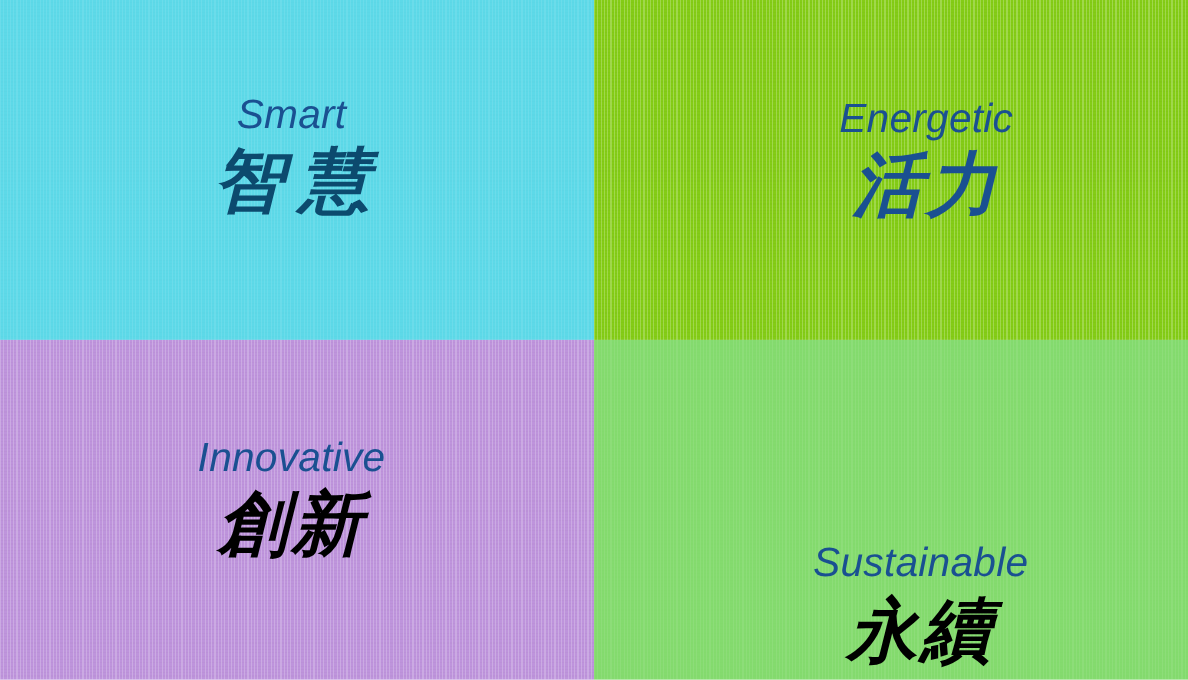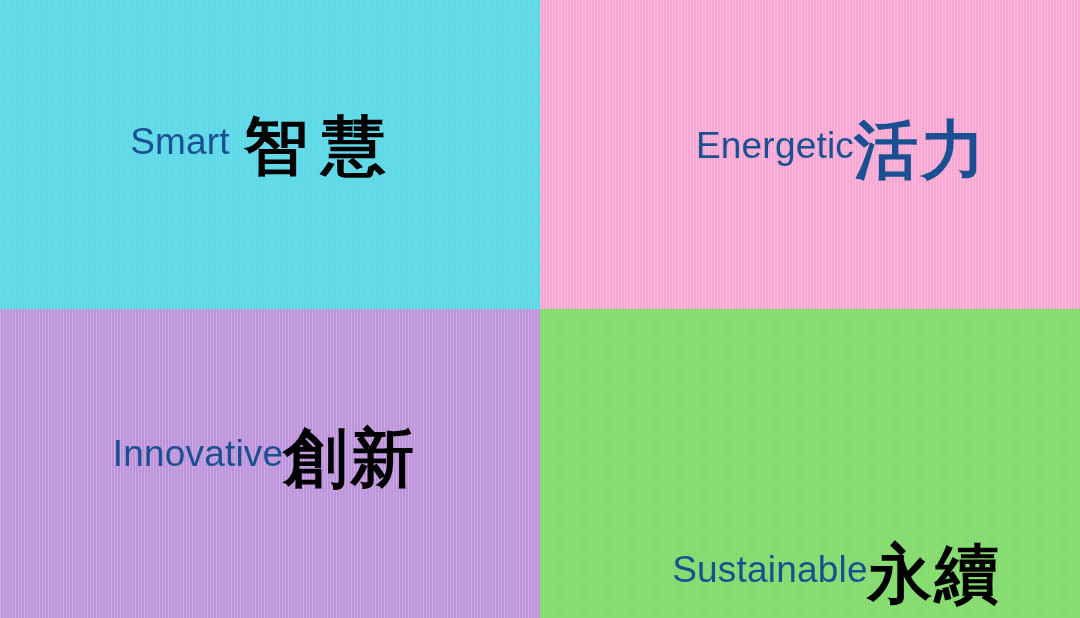--- a/index.html
+++ b/index.html
@@ -55,25 +55,26 @@
 
   .q-yellow::after { opacity: 0.42; }
   .q-purple::after { opacity: 0.38; }
   .q-cyan::after   { opacity: 0.16; }
   .q-green::after  { opacity: 0.14; }
 
   .label-stack {
     position: relative;
     z-index: 2;
     display: flex;
-    flex-direction: row;
+    flex-direction: column;
     align-items: center;
     justify-content: center;
     text-align: center;
     transform: translateY(-14px);
+    font-style: italic;
   }
 
   .label-en {
     font-family: "Liberation Sans", sans-serif;
     font-size: 37px;
     font-weight: 400;
     letter-spacing: 0.2px;
     line-height: 1.05;
     color: #1a5091;
     white-space: nowrap;
@@ -99,25 +100,25 @@
   .q-tl .label-zh { letter-spacing: 14px; text-indent: 14px; }
 </style>
 </head>
 <body>
 
 <div class="brand-grid">
 
   <div class="quadrant q-cyan q-tl" style="background-color: rgb(93, 217, 232);">
     <div class="label-stack">
       <div class="label-en" style="color: rgb(26, 80, 145);">Smart</div>
-      <div class="label-zh" style="color: #000000;">智慧</div>
+      <div class="label-zh" style="color: #0c4a6e;">智慧</div>
     </div>
   </div>
 
-  <div class="quadrant q-yellow q-tr" style="background-color: #f9a8d4;">
+  <div class="quadrant q-yellow q-tr" style="background-color: #84cc16;">
     <div class="label-stack">
       <div class="label-en" style="color: rgb(26, 80, 145);">Energetic</div>
       <div class="label-zh" style="color: rgb(26, 80, 145);">活力</div>
     </div>
   </div>
 
   <div class="quadrant q-purple q-bl" style="background-color: rgb(190, 148, 220);">
     <div class="label-stack">
       <div class="label-en" style="color: rgb(26, 80, 145);">Innovative</div>
       <div class="label-zh" style="color: #000000;">創新</div>

